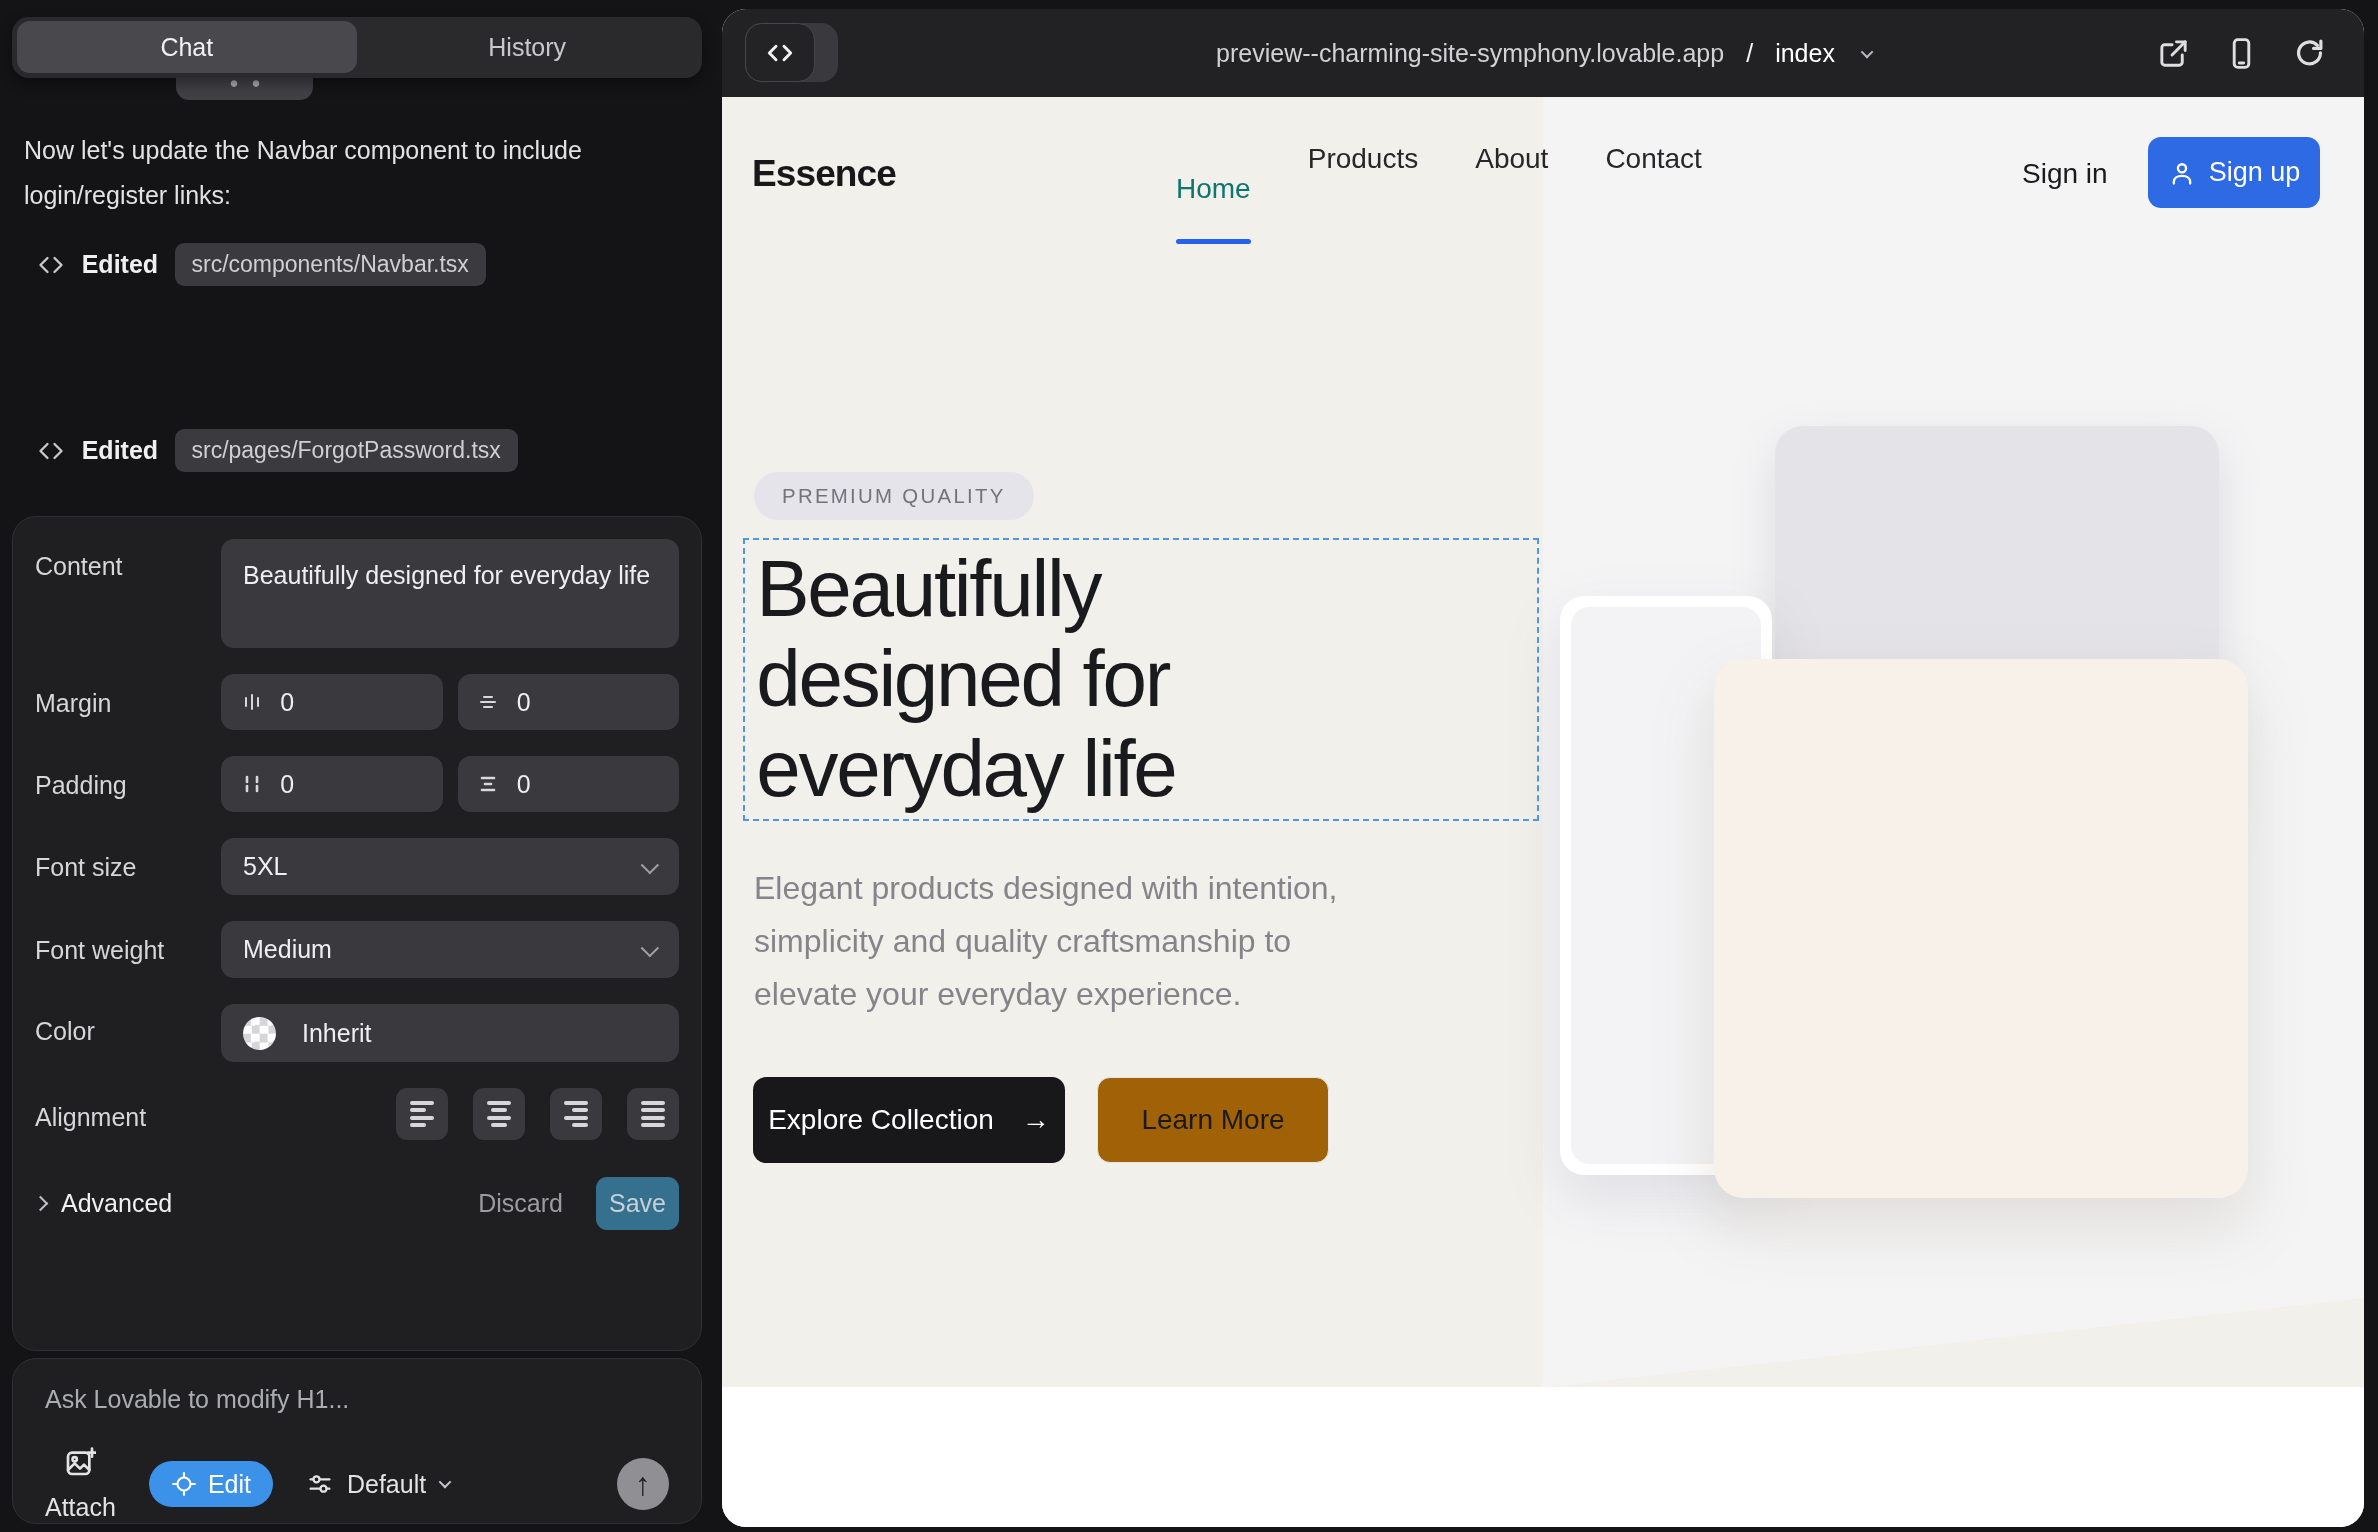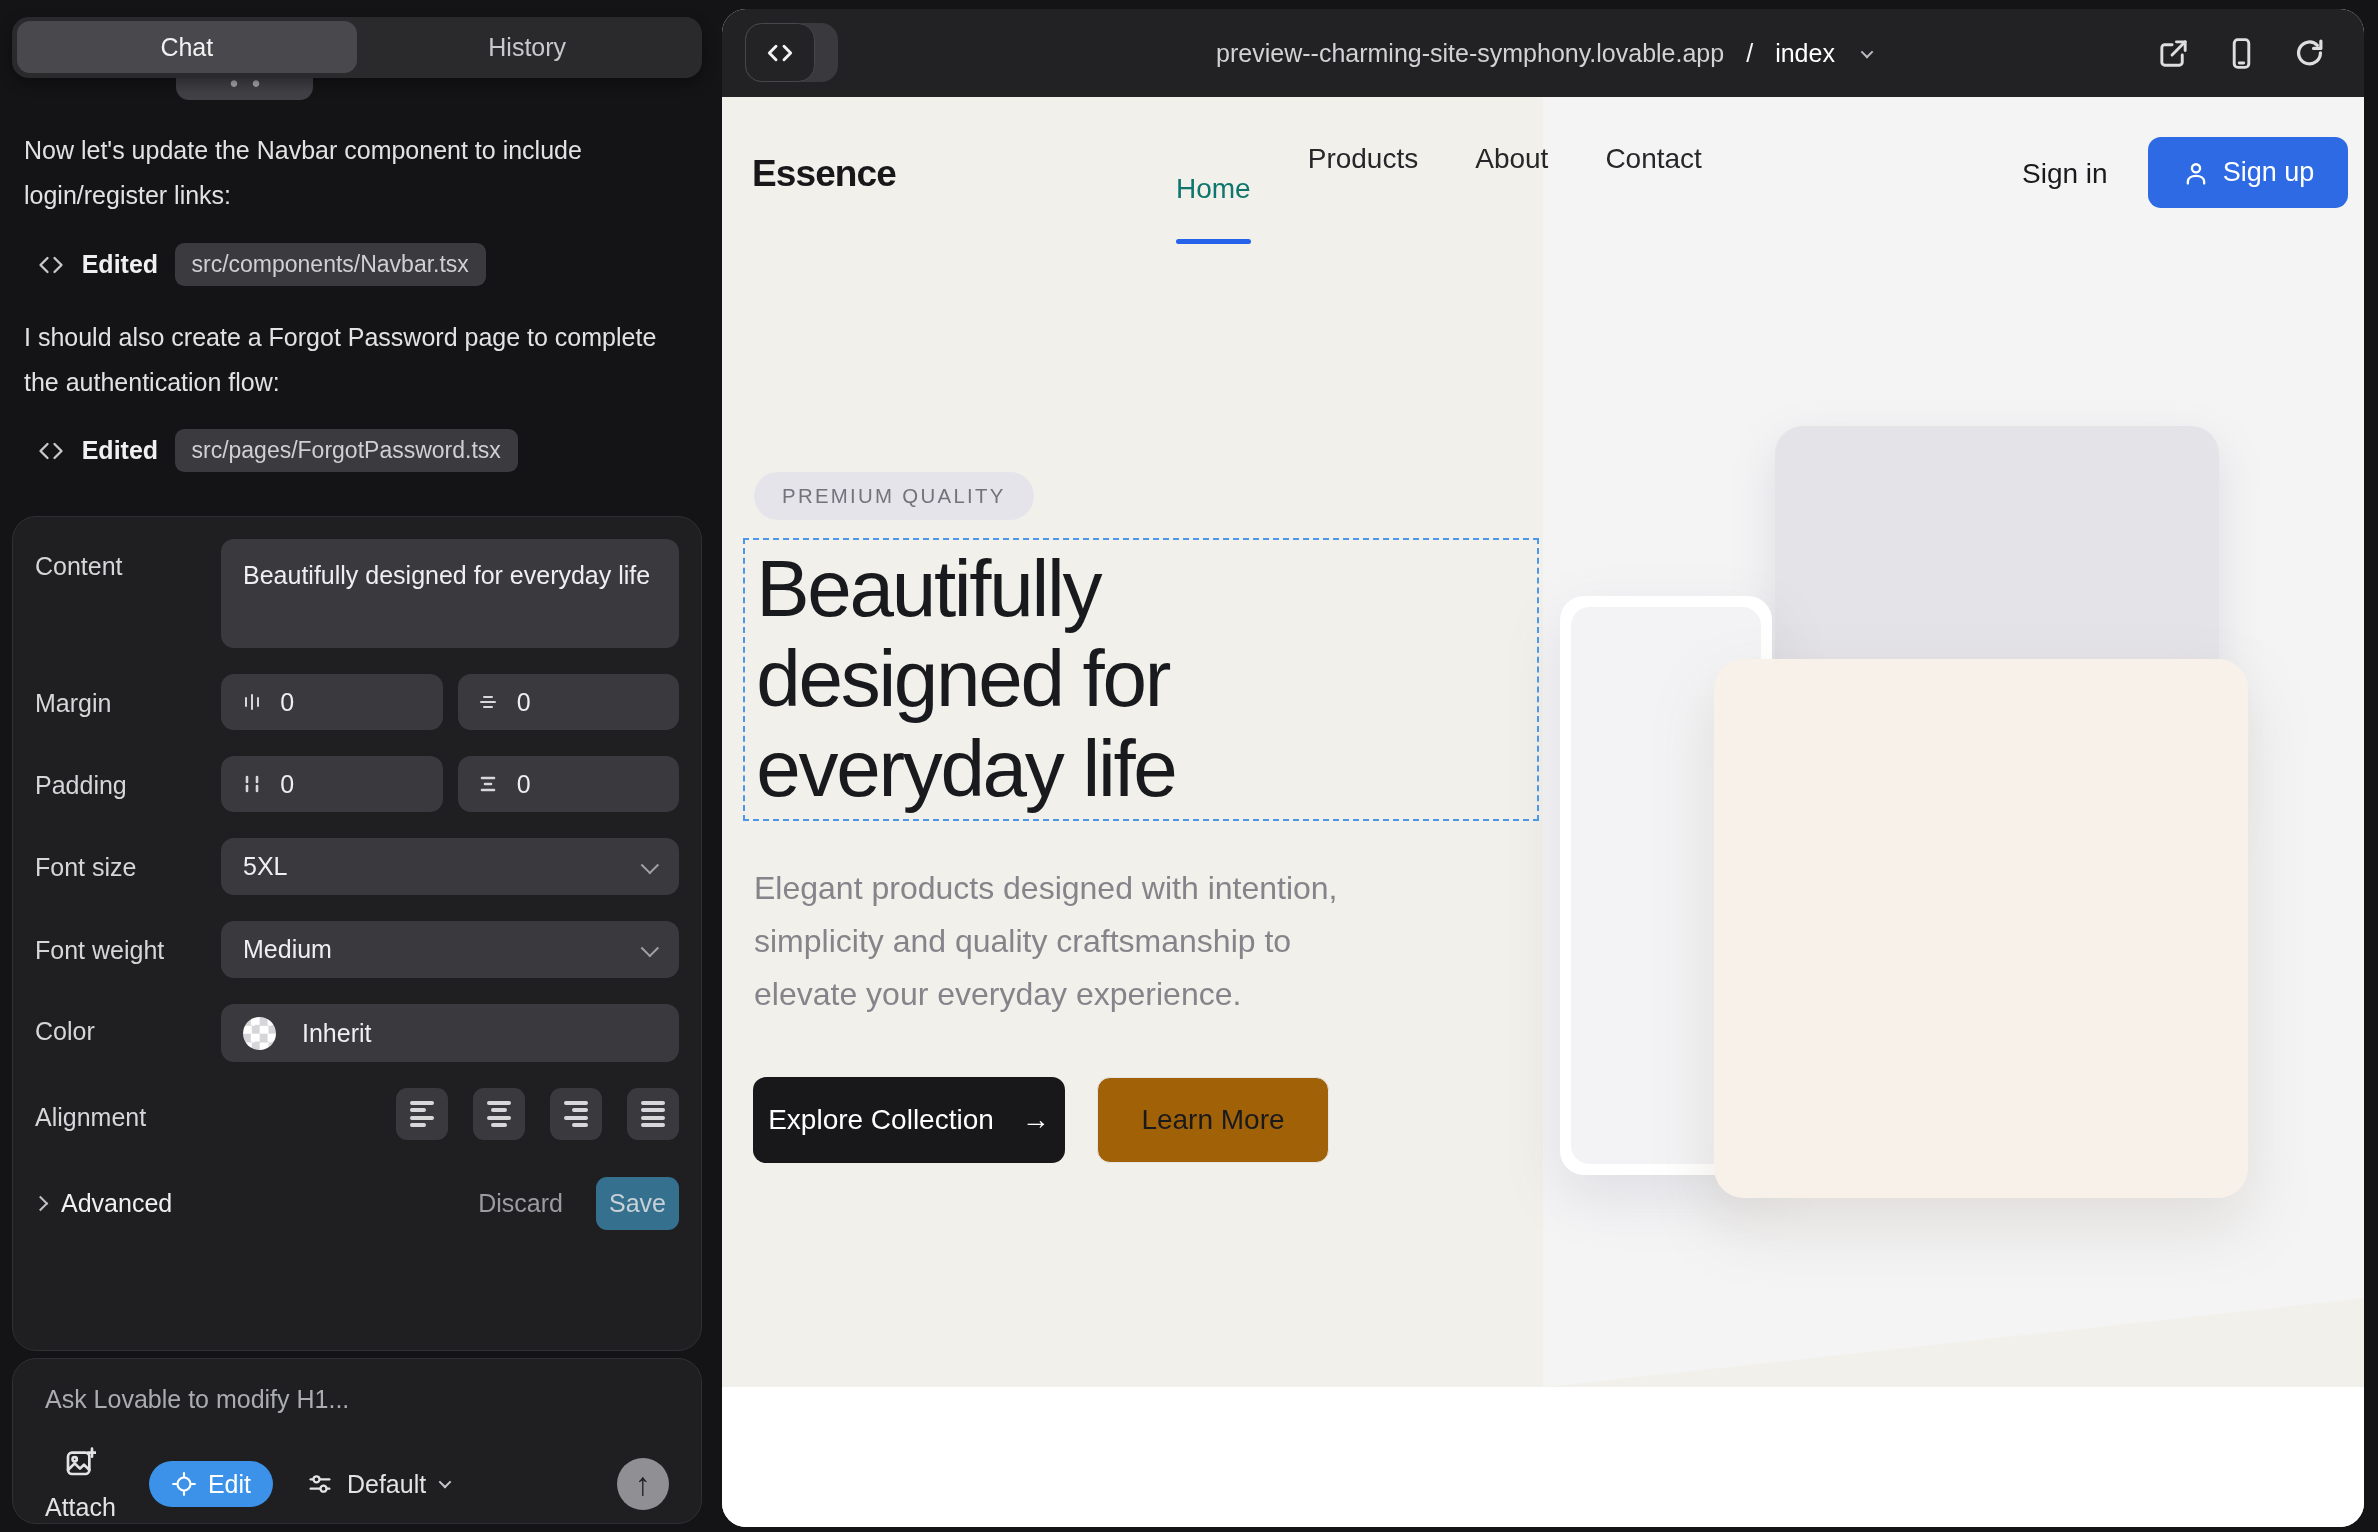--- a/index.html
+++ b/index.html
@@ -85,21 +85,21 @@
   .shape-white .inner { position:absolute; inset:11px; background:#f3f3f5; border-radius:18.6px; }
   .shape-cream { position:absolute; left:992px; top:562px; width:534px; height:539px; background:#f8f1ea; border-radius:30px; box-shadow:0 28px 65px rgba(140,120,100,.18); }
 
   .nav { position:absolute; left:0; top:0; width:1642px; height:153px; display:flex; align-items:center; }
   .brand { position:absolute; left:30px; font-size:37px; font-weight:bold; color:#18181b; letter-spacing:-0.9px; }
   .nav-links { position:absolute; left:454px; display:flex; gap:57px; font-size:28px; color:#27272a; }
   .nav-link { position:relative; }
   .nav-link.active { color:#0f766e;margin-top:30px; }
   .nav-link.active::after { content:""; position:absolute; left:0; right:0; bottom:-39px; height:4.6px; background:#2563eb; border-radius:2.8px; }
   .signin { position:absolute; left:1300px; font-size:28px; color:#1a1a1d; }
-  .signup { position:absolute; left:1426px; top:40px; width:200px; height:71px; background:#2d6ae3; border-radius:13px; display:flex; align-items:center; justify-content:center; gap:13px; color:#ffffff; font-size:27px; }
+  .signup { position:absolute; left:1426px; top:40px; width:172px; height:71px; background:#2d6ae3; border-radius:13px; display:flex; align-items:center; justify-content:center; gap:13px; color:#ffffff; font-size:27px; }
 
   .badge { position:absolute; left:32px; top:375px; height:48px; padding:0 28px; display:flex; align-items:center; background:#e6e4eb; border-radius:26px; font-size:20.4px; letter-spacing:2.3px; color:#73737c; }
   .selection { position:absolute; left:21.3px; top:441px; width:796px; height:283px; border:2.8px dashed #4e96e8; }
   .hero-title { position:absolute; left:11px; top:3.7px; font-size:80px; font-weight:500; letter-spacing:-2.3px; line-height:90px; color:#191a1d; }
   .hero-desc { position:absolute; left:32px; top:765px; font-size:32px; line-height:53px; color:#84848a; }
   .cta-row { position:absolute; left:31px; top:980px; display:flex; gap:32px; }
   .cta-primary { width:312px; height:86px; background:#18181b; border-radius:13px; display:flex; align-items:center; justify-content:center; gap:28px; color:#ffffff; font-size:28px; }
   .cta-secondary { width:232px; height:86px; background:#a16207; border:1.9px solid #e5e5e8; border-radius:13px; display:flex; align-items:center; justify-content:center; color:#1a1a1d; font-size:28px; }
 
   svg { display:block; }
@@ -120,21 +120,20 @@
     <span class="code-ic">
       <svg width="28" height="28" viewBox="0 0 24 24" fill="none" stroke="currentColor" stroke-width="2" stroke-linecap="round" stroke-linejoin="round">
           <polyline points="9 6 3 12 9 18"></polyline>
           <polyline points="15 6 21 12 15 18"></polyline>
         </svg>
     </span>
     <span class="edited-label">Edited</span>
     <span class="file-chip">src/components/Navbar.tsx</span>
   </div>
 
-  <div class="msg" style="top:315px;">I should also create a Forgot Password page to complete the authentication flow:</div>
   <div class="edited-row" style="top:429px;">
     <span class="code-ic">
       <svg width="28" height="28" viewBox="0 0 24 24" fill="none" stroke="currentColor" stroke-width="2" stroke-linecap="round" stroke-linejoin="round">
           <polyline points="9 6 3 12 9 18"></polyline>
           <polyline points="15 6 21 12 15 18"></polyline>
         </svg>
     </span>
     <span class="edited-label">Edited</span>
     <span class="file-chip">src/pages/ForgotPassword.tsx</span>
   </div>

